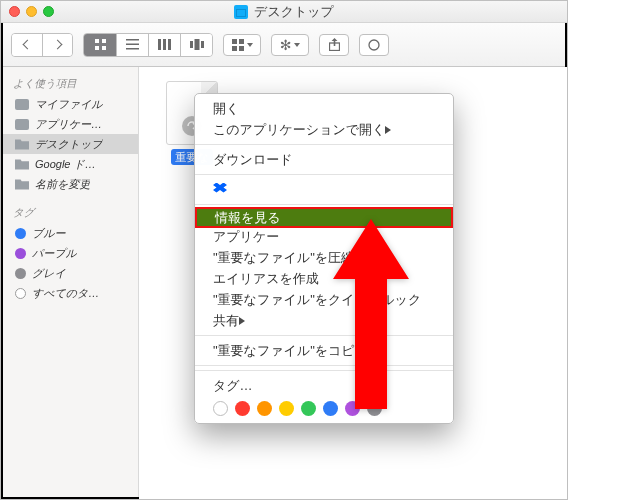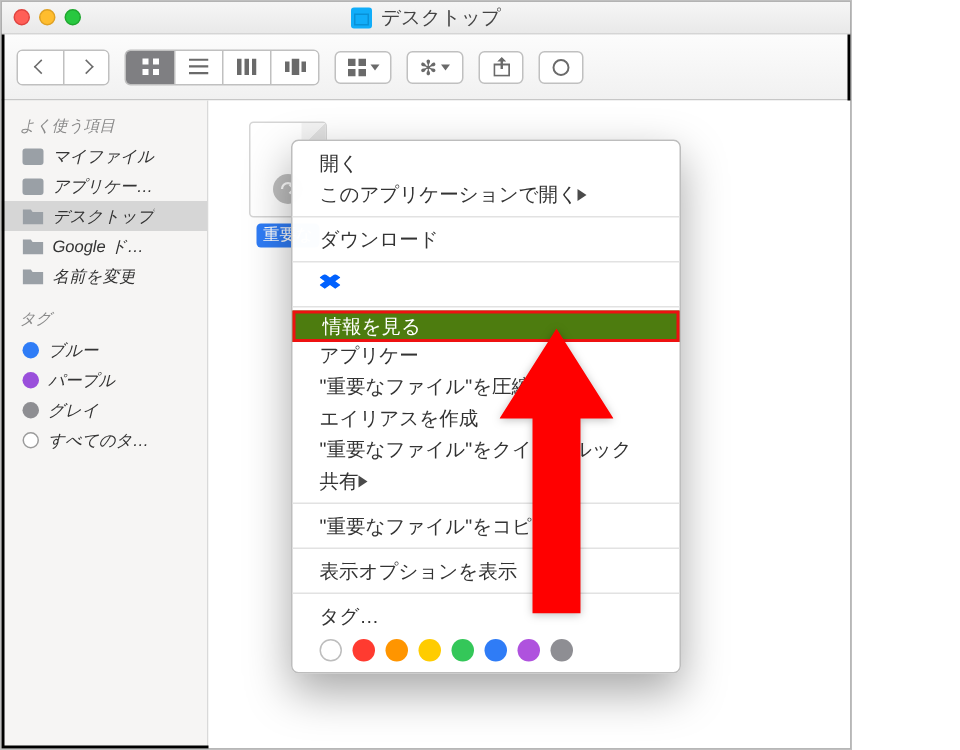--- a/index.html
+++ b/index.html
@@ -249,23 +249,20 @@
       </div>
     <div class="ctx-item">
         <span class="ilabel">共有</span>
         <span class="sub-caret"></span>
       </div>
     <div class="ctx-sep"></div>
     <div class="ctx-item">
         <span class="ilabel">"重要なファイル"をコピー</span>
       </div>
     <div class="ctx-sep"></div>
-    <div class="ctx-item">
-        <span class="ilabel">表示オプションを表示</span>
-      </div>
     <div class="ctx-sep"></div>
     <div class="ctx-item">
         <span class="ilabel">タグ…</span>
       </div>
     <div class="tag-row">
       <span class="tag-c" style="background:#fff;border:1px solid #bdbdbd;position:relative;"></span>
       <span class="tag-c" style="background:#ff3b30"></span>
       <span class="tag-c" style="background:#ff9500"></span>
       <span class="tag-c" style="background:#ffcc00"></span>
       <span class="tag-c" style="background:#34c759"></span>

